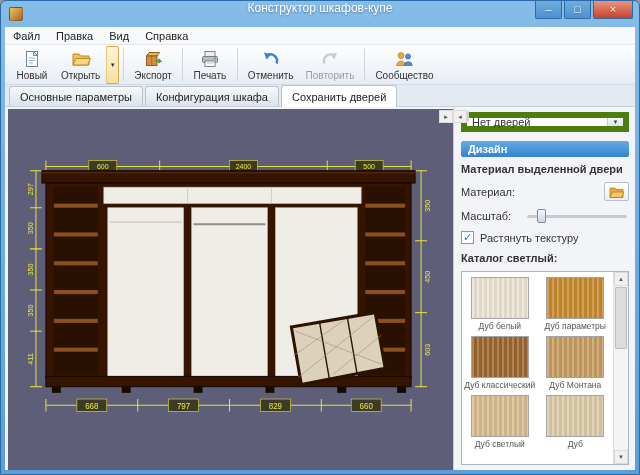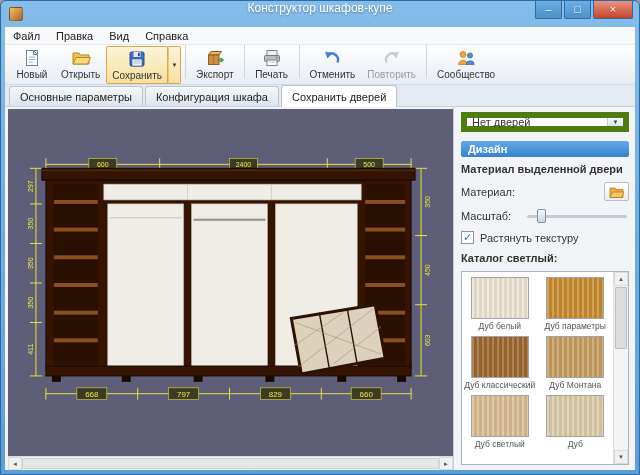--- a/index.html
+++ b/index.html
@@ -7,33 +7,33 @@
 body{font-family:"Liberation Sans",sans-serif;background:#9a9a9a;overflow:hidden}
 .window{position:relative;width:640px;height:475px;background:linear-gradient(#85bce9,#5b9fd8);border:1px solid #2a6aa5;border-radius:6px 6px 0 0;overflow:hidden}
 .titlebar{height:37px;position:relative;display:flex;align-items:flex-start;justify-content:center;color:#fff;font-size:12px;text-shadow:0 1px 2px rgba(0,0,0,.35)}
 .app-icon{position:absolute;left:8px;top:6px;width:14px;height:14px;background:linear-gradient(135deg,#f5c25a,#a8622a);border:1px solid rgba(0,0,0,.35);border-radius:2px}
 .win-controls{position:absolute;right:6px;top:0;display:flex}
 .win-btn{width:27px;height:18px;display:flex;align-items:center;justify-content:center;font-size:11px;line-height:1;color:#fff;background:linear-gradient(#6fadde,#4c92cf);border:1px solid #2f6ba3;border-top:none;margin-left:2px;border-radius:0 0 2px 2px}
 .win-btn.close{width:40px;background:linear-gradient(#ea9580,#c6432a)}
 .client{position:absolute;left:4px;right:4px;top:26px;bottom:4px;background:#f2f4f7;display:flex;flex-direction:column}
 .menubar{height:18px;background:#f7f9fb;border-bottom:1px solid #e3e7ec;display:flex;align-items:center;font-size:11px;color:#222}
 .menu-item{padding:0 8px;height:100%;display:flex;align-items:center;cursor:default}
-.toolbar{height:40px;background:linear-gradient(#fefefe,#e7edf4);border-bottom:1px solid #d2dae4;display:flex;padding:0 4px}
+.toolbar{height:40px;background:linear-gradient(#fefefe,#e7edf4);border-bottom:1px solid #d2dae4;display:flex;align-items:center;padding:0 4px}
 .tb-btn{height:38px;min-width:46px;padding:1px 5px;display:flex;flex-direction:column;align-items:center;justify-content:center;font-size:10px;color:#333;border:1px solid transparent;border-radius:2px}
 .tb-btn svg{width:20px;height:20px;margin-bottom:1px}
 .tb-group{display:flex;align-items:center}
 .tb-save{border:1px solid #d9a84e;background:linear-gradient(#fdf4d9,#f6e09e);border-radius:2px 0 0 2px}
 .tb-dd{width:13px;height:38px;display:flex;align-items:center;justify-content:center;font-size:6px;color:#333;border:1px solid #d9a84e;border-left:1px solid #e7c77f;background:linear-gradient(#fdf4d9,#f6e09e);border-radius:0 2px 2px 0}
 .tb-sep{width:1px;height:33px;background:#cdd6e0;margin:0 4px}
 .tb-btn.disabled{opacity:.45;filter:grayscale(1)}
 .tabstrip{height:22px;background:#e4eaf1;display:flex;align-items:flex-end;padding-left:4px;border-bottom:1px solid #c6d0dc}
 .tab{height:20px;padding:0 10px;display:flex;align-items:center;font-size:11px;color:#222;background:linear-gradient(#f6f8fa,#dde4ec);border:1px solid #b9c4d1;border-bottom:none;border-radius:3px 3px 0 0;margin-right:2px;white-space:nowrap}
 .tab.active{background:#fff;height:22px;margin-bottom:-1px}
 .content{flex:1;display:flex;min-height:0}
-.draw-wrap{width:449px;display:flex;flex-direction:column;border-right:1px solid #c6d0dc;background:#f2f4f7;padding:2px 0 0 3px}
+.draw-wrap{width:449px;display:flex;flex-direction:row;border-right:1px solid #c6d0dc;background:#f2f4f7;padding:2px 0 0 3px}
 .canvas{flex:1;background:#5e5e78;position:relative;overflow:hidden}
 .canvas svg{position:absolute;left:0;top:0;width:100%;height:100%}
 .canvas text{font-family:"Liberation Sans",sans-serif}
 .hscroll{height:14px;background:#f4f4f4;position:relative;border-top:1px solid #dcdcdc}
 .hs-btn{position:absolute;top:0;width:14px;height:13px;display:flex;align-items:center;justify-content:center;font-size:6px;color:#555;background:#f0f0f0;border:1px solid #dadada}
 .hs-left{left:0}.hs-right{right:0}
 .hs-thumb{position:absolute;left:14px;right:14px;top:1px;bottom:1px;background:#e6e6e6;border:1px solid #cfcfcf;border-radius:1px}
 .rpanel{flex:1;background:#f2f4f7;padding:5px 6px 5px 7px;display:flex;flex-direction:column;font-size:11px;color:#333;min-width:0}
 .sec-header{background:linear-gradient(#63aae6,#3583d1);color:#fff;font-weight:bold;font-size:11px;padding:2px 7px;border-radius:2px;margin-bottom:6px;flex:none}
 .dropdown{height:20px;background:#fff;border:6px solid #4d7c0f;display:flex;align-items:center;margin-bottom:9px;flex:none}
@@ -101,31 +101,20 @@
         <span>Новый</span>
       </div>
       <div class="tb-btn">
         <svg viewBox="0 0 20 20">
             <path d="M2 5 h6 l1.5 2 H18 v9 H2 Z" fill="#f3c14f" stroke="#b78a23"></path>
             <path d="M2 16 L5 9.5 H19.5 L16.5 16 Z" fill="#f8d87e" stroke="#b78a23"></path>
           </svg>
         <span>Открыть</span>
       </div>
       <div class="tb-group">
-        <div class="tb-btn tb-save">
-          <svg viewBox="0 0 20 20">
-              <rect x="3" y="3" width="14" height="14" rx="1.5" fill="#3b6fc4" stroke="#28508f"></rect>
-              <rect x="6.5" y="3" width="7" height="5" fill="#dfe8f4"></rect>
-              <rect x="11" y="3.8" width="1.8" height="3.4" fill="#28508f"></rect>
-              <rect x="5" y="10" width="10" height="7" fill="#eef2f8" stroke="#28508f" stroke-width=".6"></rect>
-              <line x1="6.5" y1="12" x2="13.5" y2="12" stroke="#9fb0c6" stroke-width=".8"></line>
-              <line x1="6.5" y1="14" x2="13.5" y2="14" stroke="#9fb0c6" stroke-width=".8"></line>
-            </svg>
-          <span>Сохранить</span>
-        </div>
         <div class="tb-dd">
             <span>▼</span>
           </div>
       </div>
       <div class="tb-sep"></div>
       <div class="tb-btn">
         <svg viewBox="0 0 20 20">
             <path d="M3.5 7 l2.5-3.5 h10.5 L14 7 Z" fill="#e7b468" stroke="#8f5d1d"></path>
             <rect x="3.5" y="7" width="10.5" height="9.5" fill="#cf9040" stroke="#8f5d1d"></rect>
             <line x1="8.7" y1="7" x2="8.7" y2="16.5" stroke="#8f5d1d" stroke-width=".7"></line>

